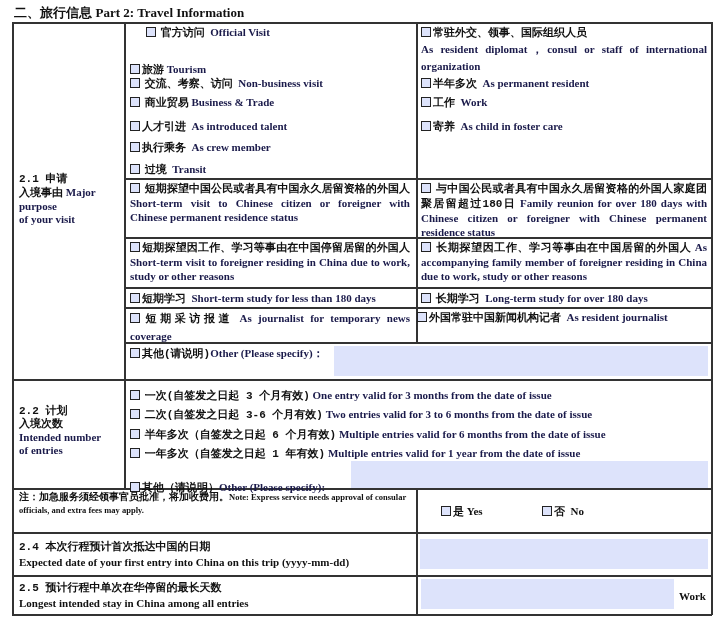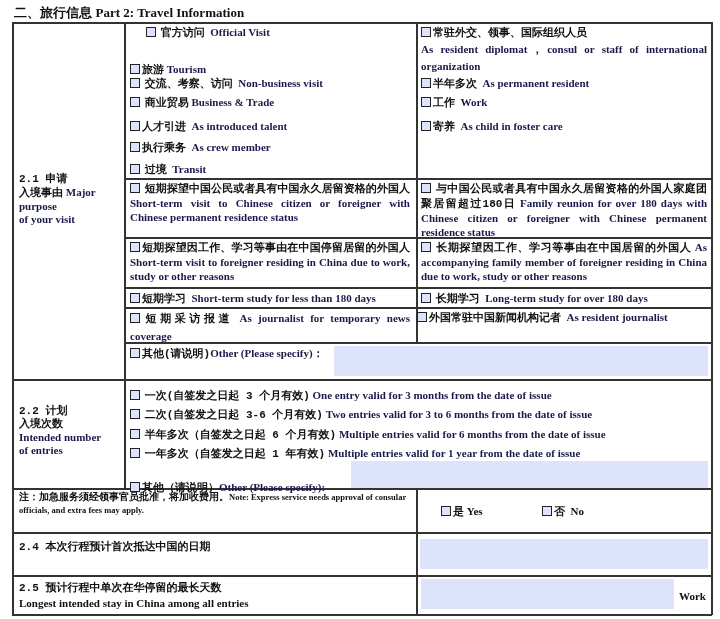--- a/index.html
+++ b/index.html
@@ -158,20 +158,21 @@
 </div>
 <div class="t" style="left:441px; top:504px;">
   <span class="cb"></span><span class="cn">是</span> <span class="en" style="color:#111">Yes</span>
 </div>
 <div class="t" style="left:518px; top:504px;padding-left:24px;">
   <span class="cb"></span><span class="cn">否</span>&nbsp; <span class="en" style="color:#111">No</span>
 </div>
 
 <div class="lab" style="left:19px; top:540px; width:396px; line-height:15px;">
   <div class="cn">2.4 本次行程预计首次抵达中国的日期</div>
+  <div class="en" style="color:#111">Expected date of your first entry into China on this trip (yyyy-mm-dd)</div>
 </div>
 <div class="fill" style="left:420px; top:539px; width:288px; height:30px;"></div>
 
 <div class="lab" style="left:19px; top:581px; width:396px; line-height:15px;">
   <div class="cn">2.5 预计行程中单次在华停留的最长天数</div>
   <div class="en" style="color:#111">Longest intended stay in China among all entries</div>
 </div>
 <div class="fill" style="left:421px; top:579px; width:253px; height:30px;"></div>
 <div class="t en" style="left:679px; top:589px; color:#111;">Work</div>
 

